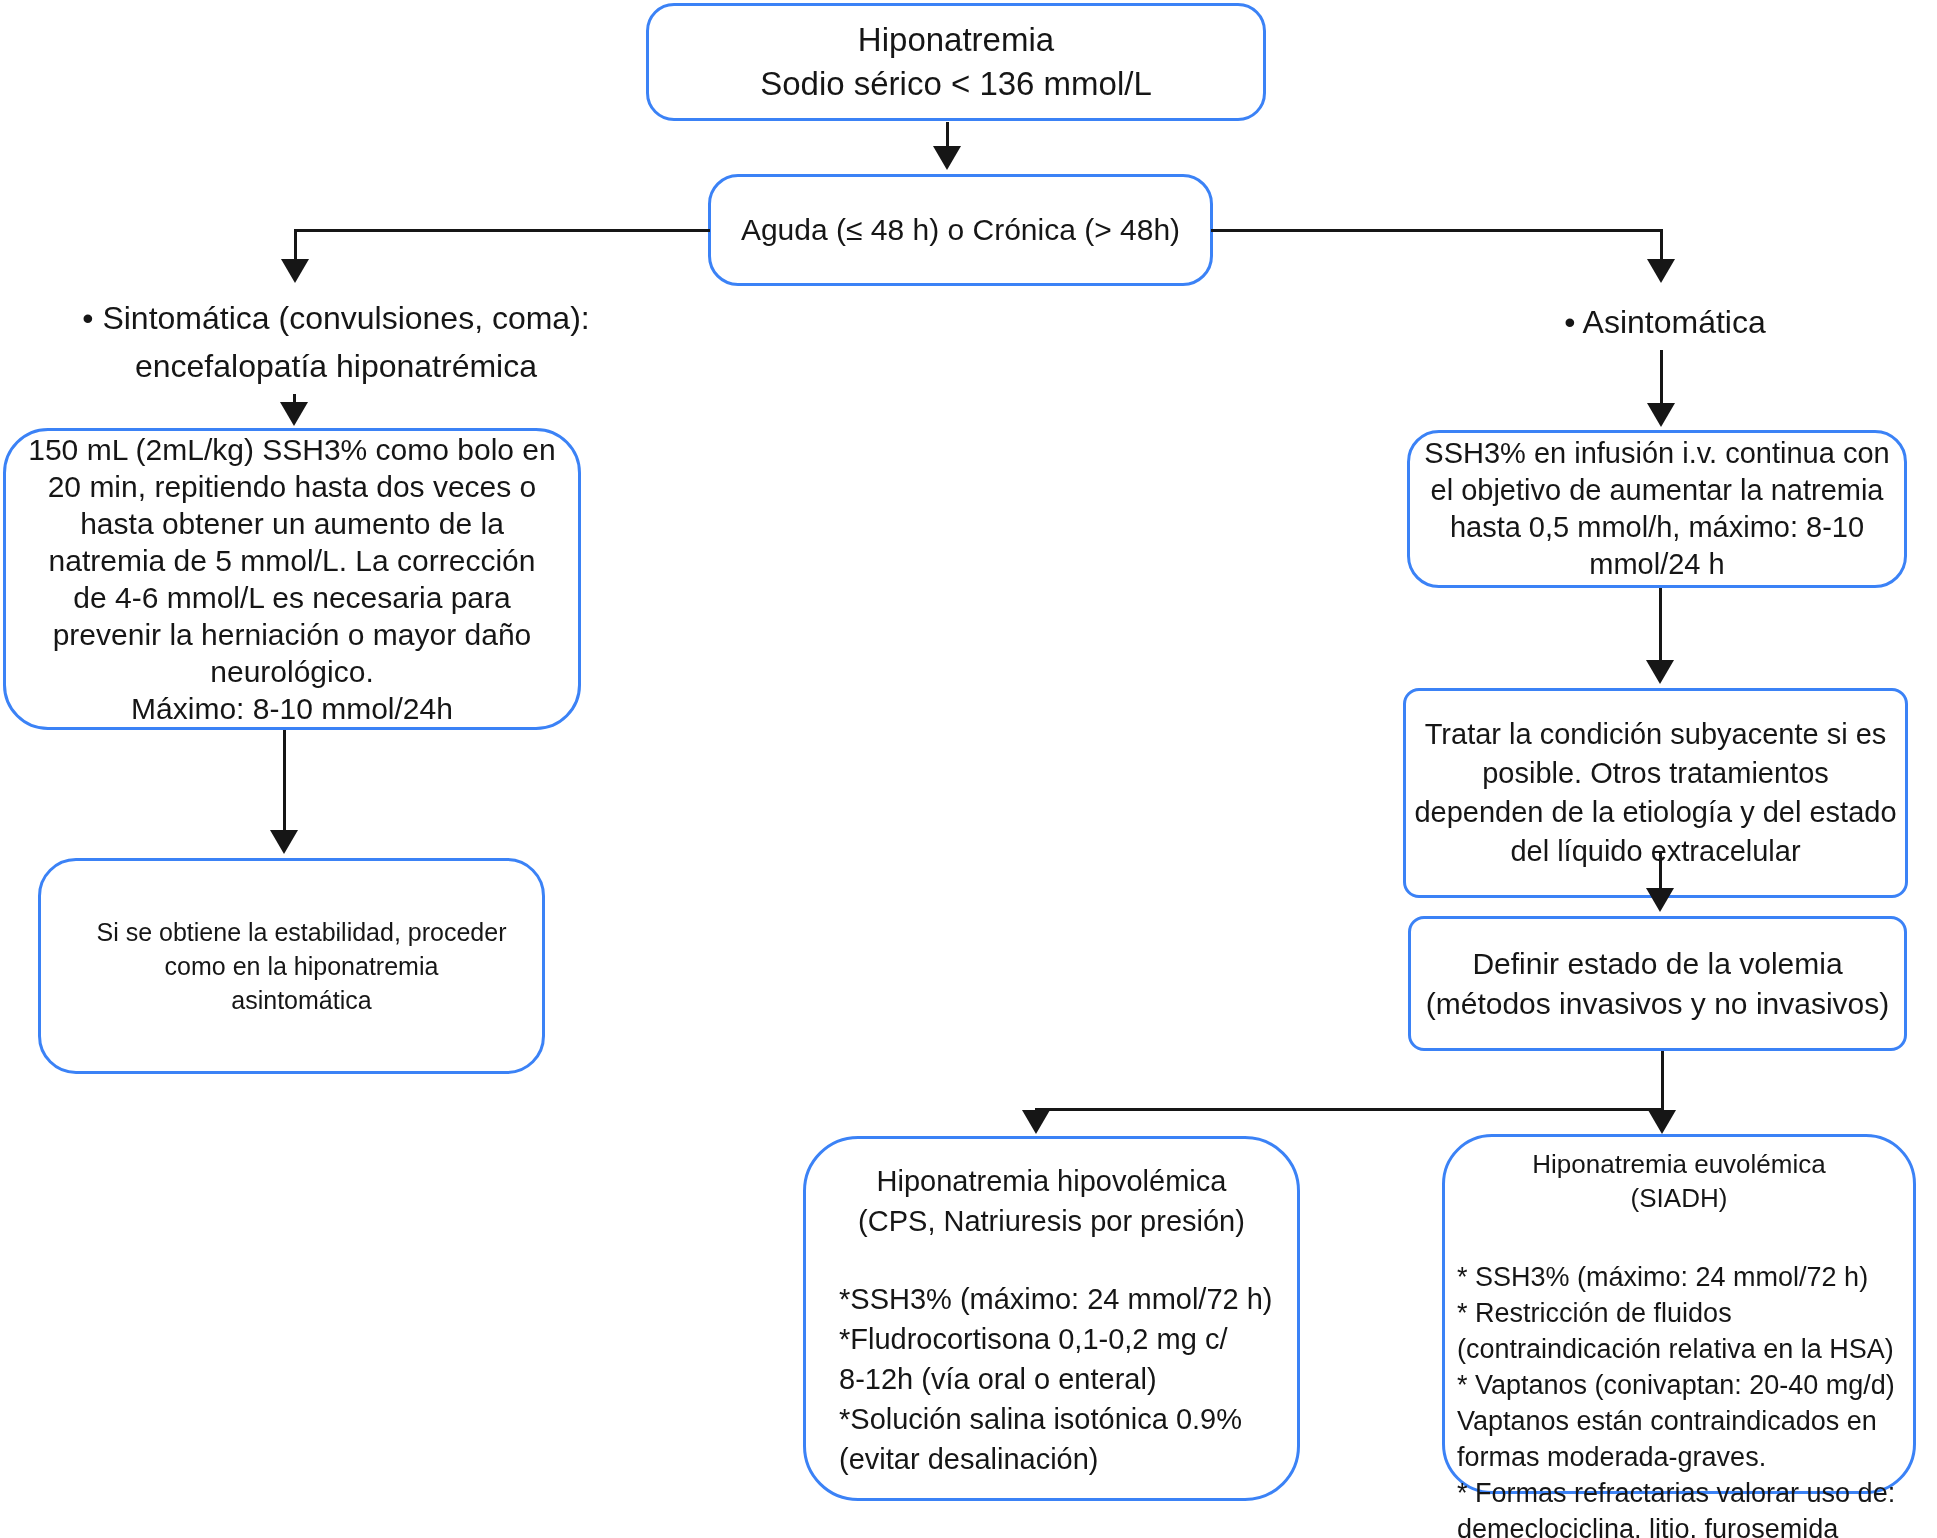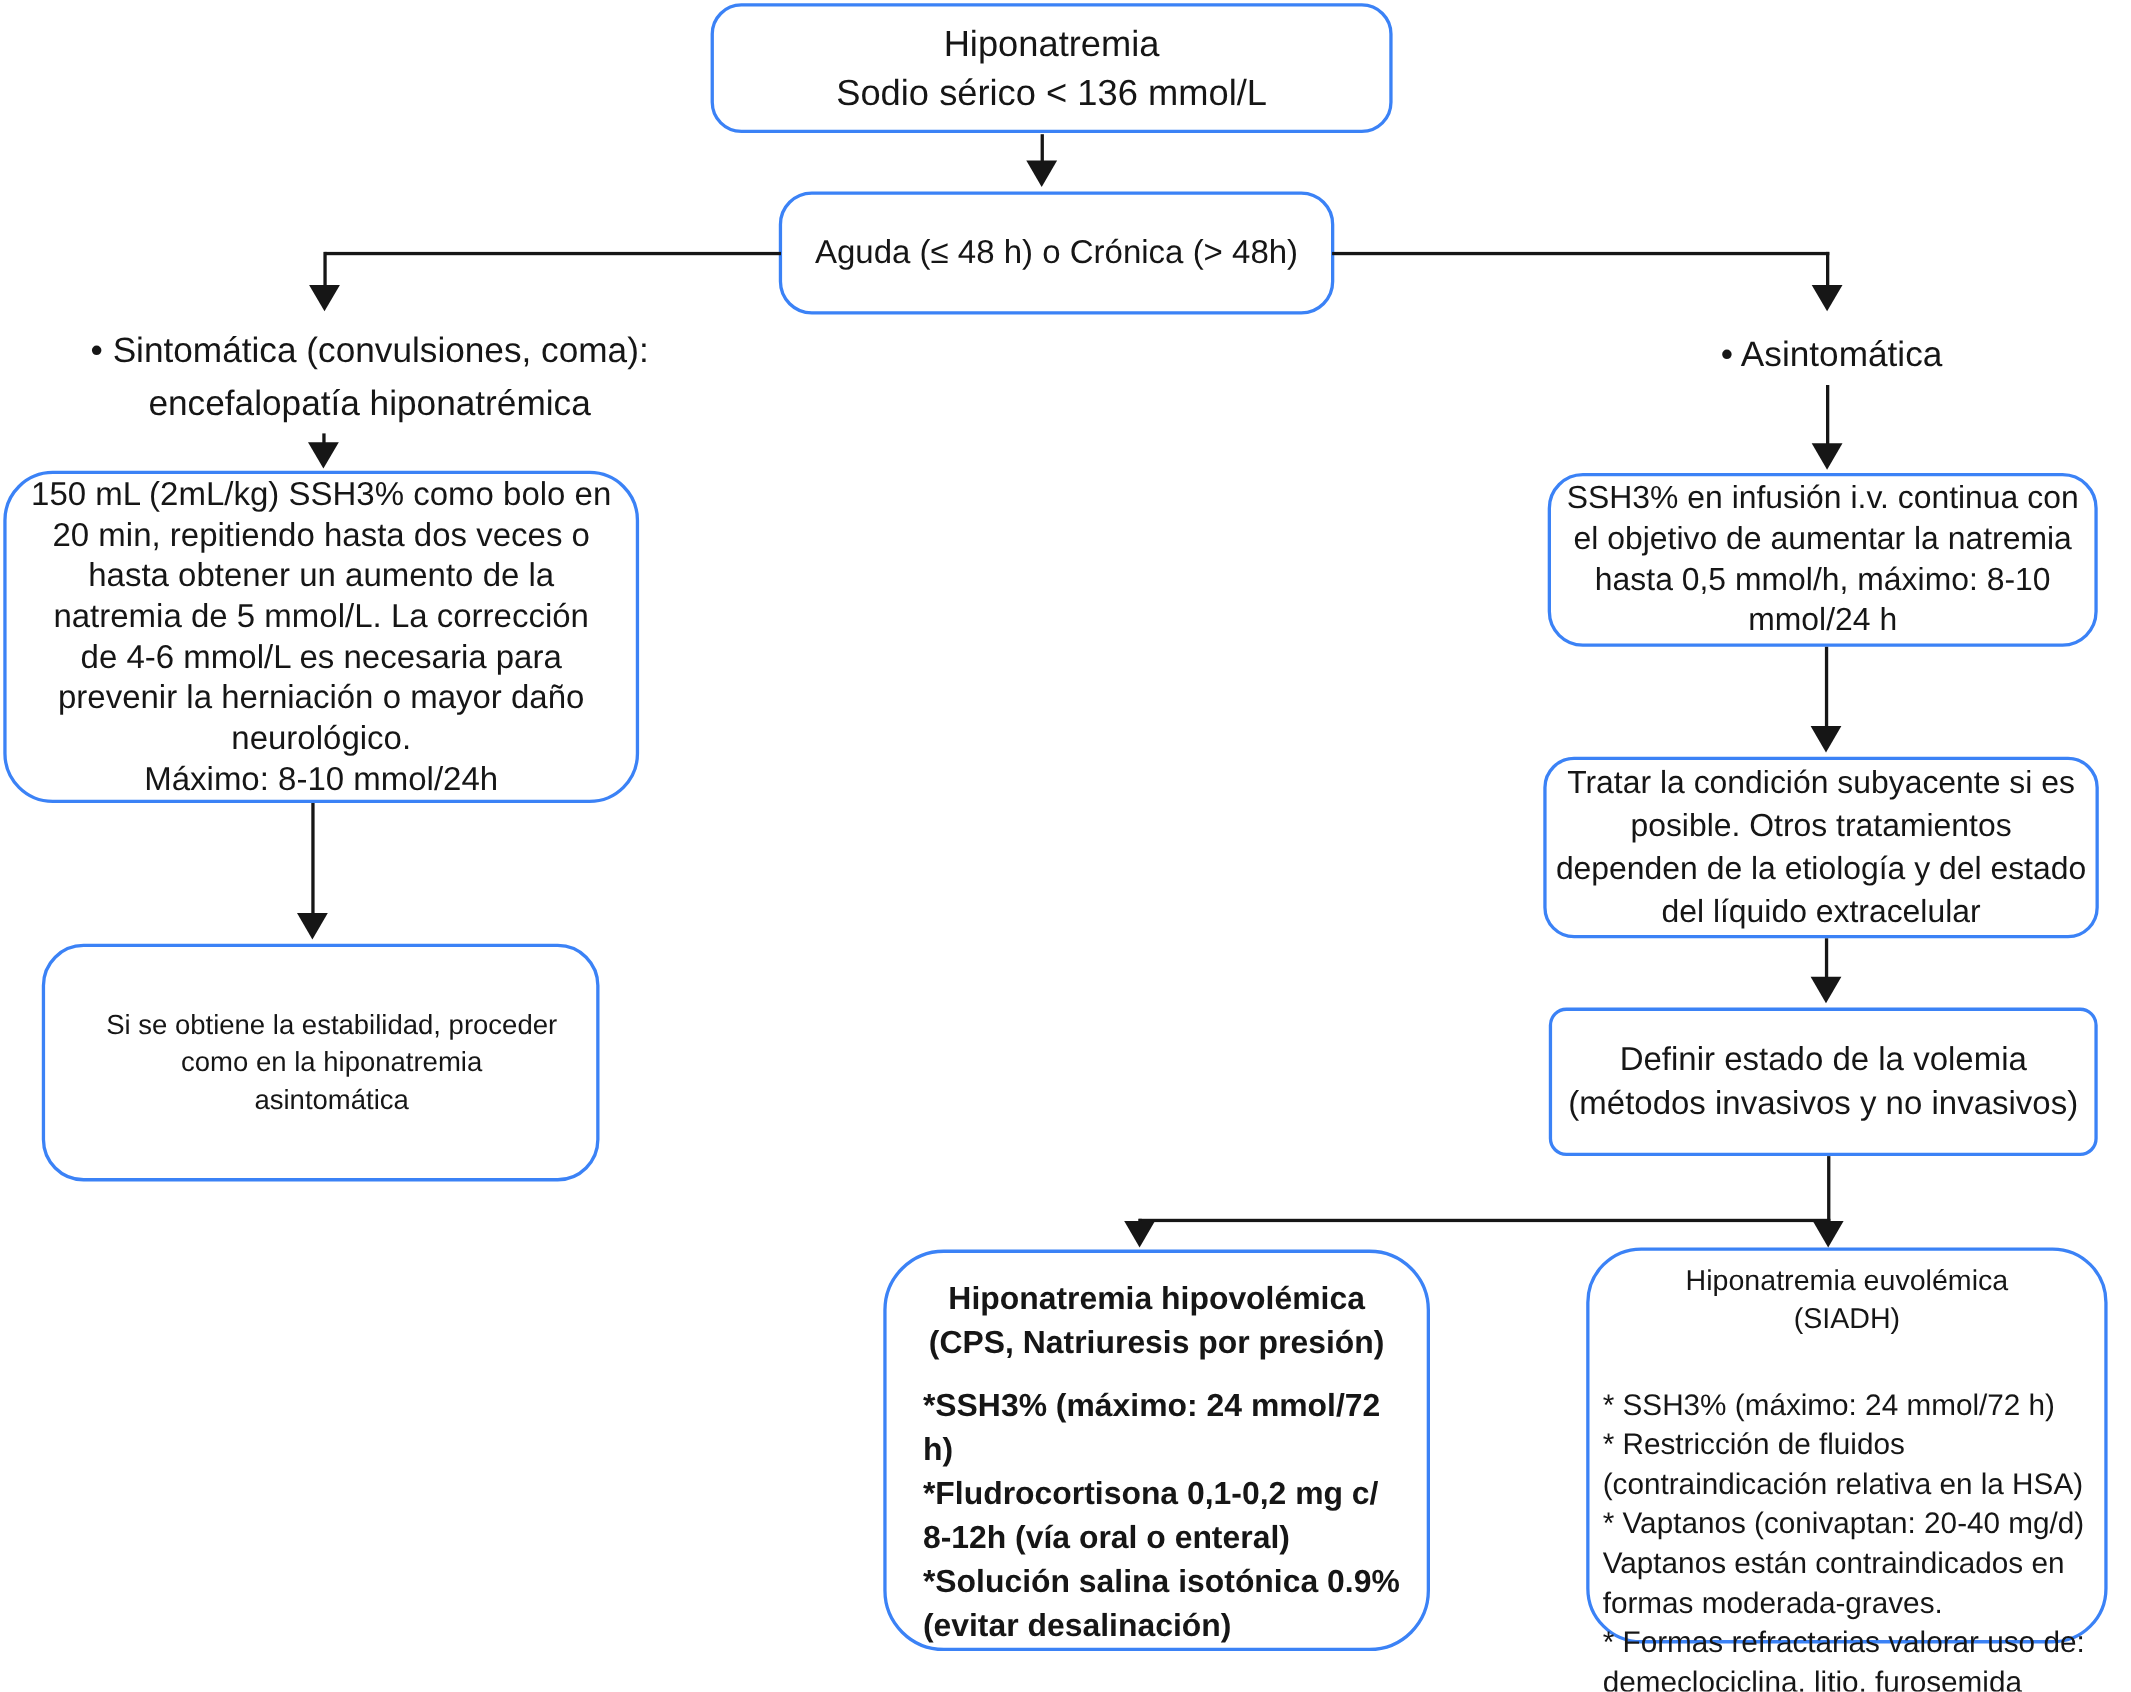--- a/index.html
+++ b/index.html
@@ -102,37 +102,37 @@
 
   <div class="node" style="left:1407px; top:430px; width:500px; height:158px; font-size:29px; line-height:37px; border-radius:32px;">
     <div class="lines-block">
         <div>SSH3% en infusión i.v. continua con</div>
         <div>el objetivo de aumentar la natremia</div>
         <div>hasta 0,5 mmol/h, máximo: 8-10</div>
         <div>mmol/24 h</div>
       </div>
   </div>
 
-  <div class="node" style="left:1403px; top:688px; width:505px; height:165px; font-size:29px; line-height:39px; border-radius:28px;">
+  <div class="node" style="left:1403px; top:688px; width:505px; height:210px; font-size:29px; line-height:39px; border-radius:16px;">
     <div class="lines-block">
         <div>Tratar la condición subyacente si es</div>
         <div>posible. Otros tratamientos</div>
         <div>dependen de la etiología y del estado</div>
         <div>del líquido extracelular</div>
       </div>
   </div>
 
   <div class="node" style="left:1408px; top:916px; width:499px; height:135px; font-size:30px; line-height:40px; border-radius:16px;">
     <div class="lines-block">
         <div>Definir estado de la volemia</div>
         <div>(métodos invasivos y no invasivos)</div>
       </div>
   </div>
 
-  <div class="node node-h" style="left:803px; top:1136px; width:497px; height:365px; font-size:29px; line-height:40px; border-radius:55px;font-weight:bold;">
+  <div class="node node-h" style="left:803px; top:1136px; width:497px; height:365px; font-size:29px; line-height:40px; border-radius:55px;">
     <div class="title-block">
         <div>Hiponatremia hipovolémica</div>
         <div>(CPS, Natriuresis por presión)</div>
       </div>
     <div class="gap"></div>
     <div class="body-block">
         <div>*SSH3% (máximo: 24 mmol/72 h)</div>
         <div>*Fludrocortisona 0,1-0,2 mg c/</div>
         <div>8-12h (vía oral o enteral)</div>
         <div>*Solución salina isotónica 0.9%</div>

